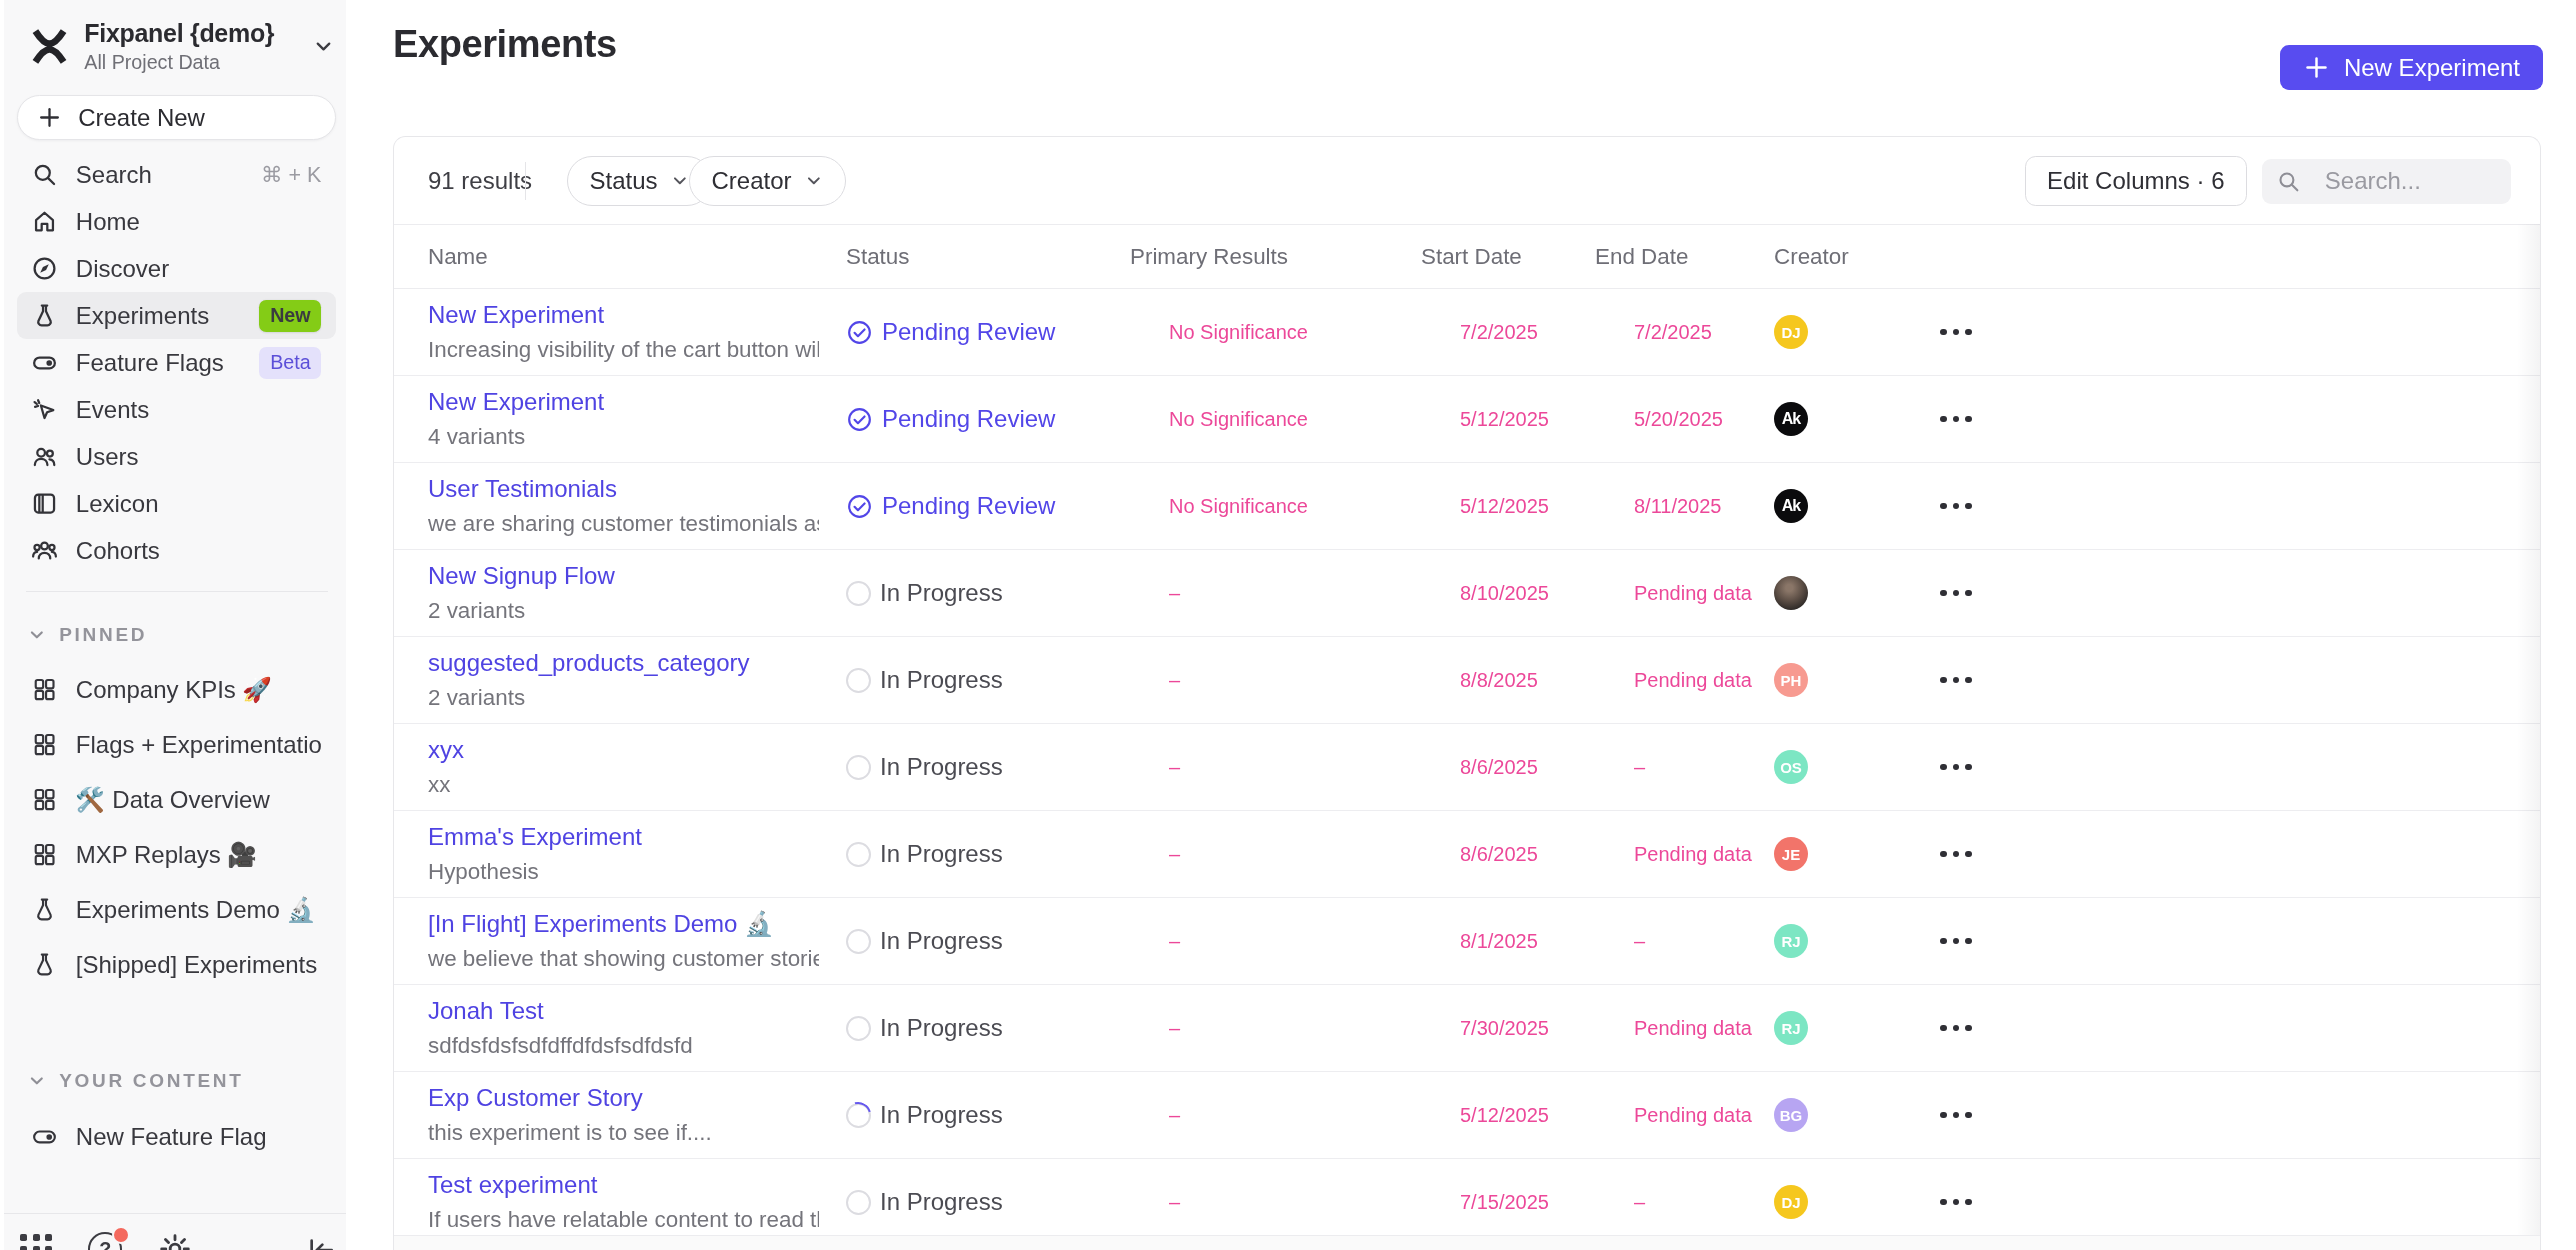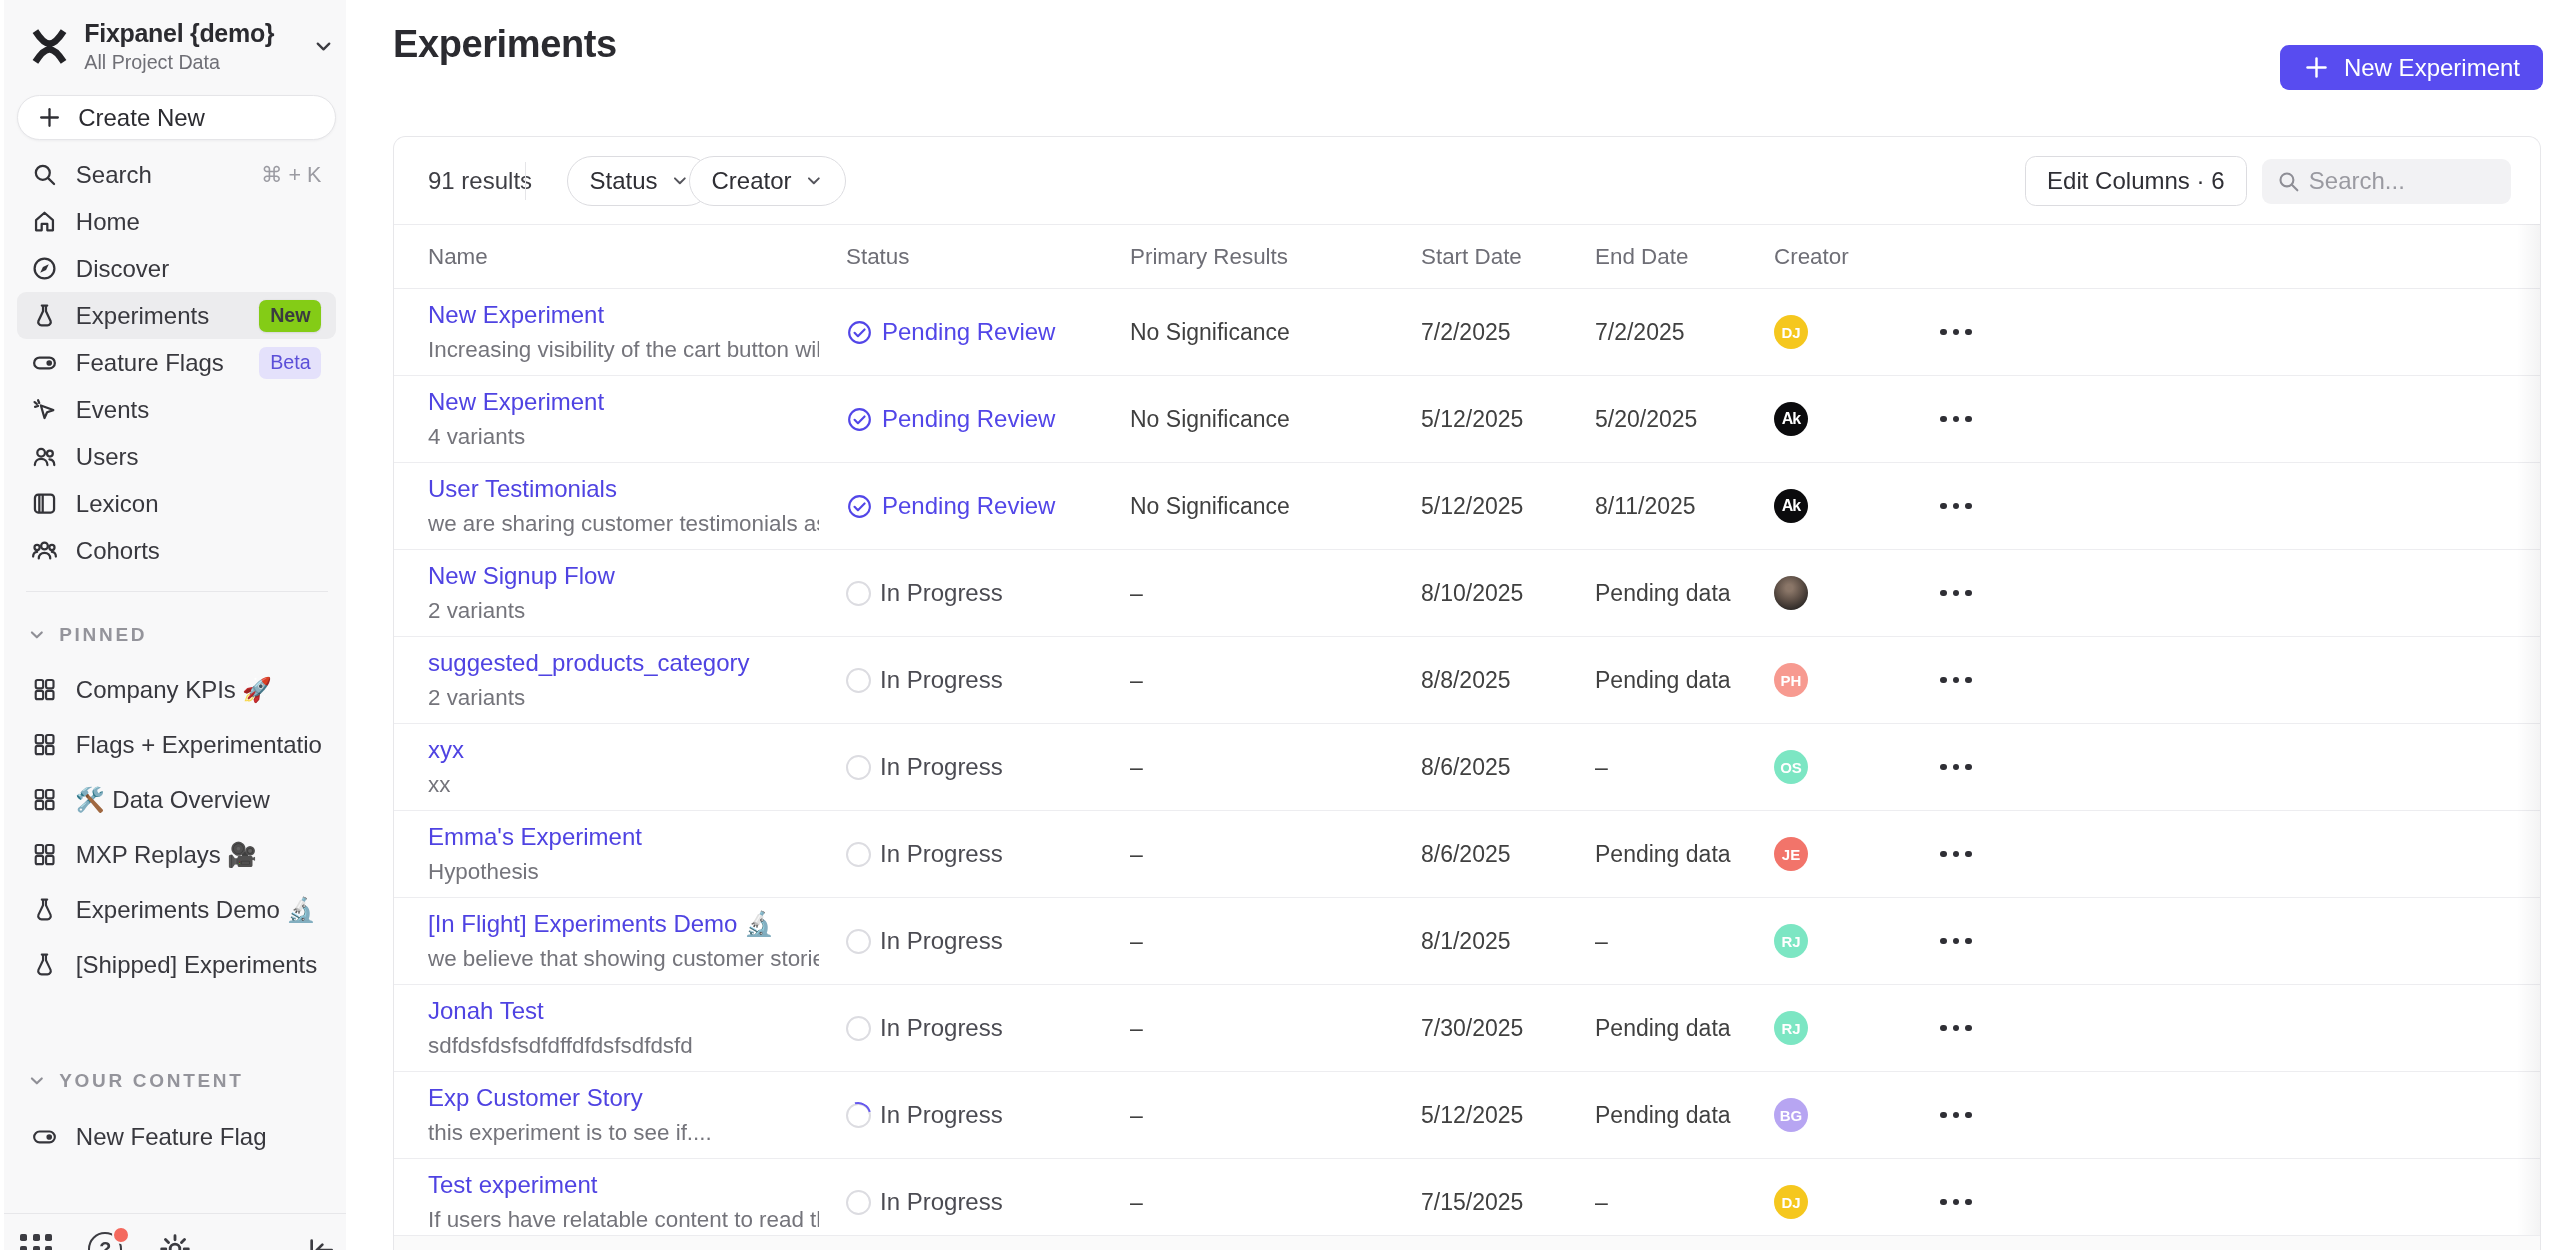--- a/index.html
+++ b/index.html
@@ -107,21 +107,21 @@
     position: absolute; top: 19px; height: 50px; border: 1.8px solid #dcdce0; border-radius: 25px;
     background: #fff; display: flex; align-items: center; padding: 0 21.5px; gap: 12.5px; cursor: pointer;
   }
   .chip-label { font-size: 24px; font-weight: 500; color: #2f2f35; }
   .chip-chev { color: #55555c; }
   .chip.status-chip { left: 173px; }
   .chip.creator-chip { left: 295px; }
   .chip.edit-cols { right: 293px; border-radius: 10.7px; }
   .searchbox {
     position: absolute; top: 21.5px; right: 29.5px; width: 249px; height: 45px;
-    background: #f2f2f4; border-radius: 9px; display: flex; align-items: center; padding: 0 14.3px; gap: 8px;
+    background: #f2f2f4; border-radius: 9px; display: flex; align-items: center; padding: 0 14.3px; gap: 24px;
   }
   .searchbox input {
     border: none; outline: none; background: transparent; width: 100%;
     font-size: 24px; color: #3f3f45; font-family: "Liberation Sans", sans-serif;
   }
   .searchbox input::placeholder { color: #9a9aa1; }
   .search-ic { color: #8e8e95; flex: 0 0 auto; }
 
   .thead {
     position: relative; height: 65px; border-top: 1.8px solid #ececef; border-bottom: 1.8px solid #ececef;
@@ -141,21 +141,21 @@
   .exp-sub { font-size: 22.4px; color: #74747b; white-space: nowrap; overflow: hidden; }
   .c-status { display: flex; align-items: center; gap: 9px; }
   .st-tx { font-size: 24px; color: #4b4b52; }
   .st-tx.pending { color: #5246e8; font-weight: 500; }
   .pend-ic { color: #5246e8; }
   .prog-circle { position: relative; width: 25px; height: 25px; border: 2.7px solid #dcdce1; border-radius: 50%; flex: 0 0 auto; }
   .prog-circle.spin::after {
     content: ""; position: absolute; inset: -2.7px; border: 2.7px solid transparent;
     border-top-color: #6558ee; border-radius: 50%; transform: rotate(30deg);
   }
-  .c-primary, .c-start, .c-end { font-size: 23px; color: #404040; }
+  .c-primary, .c-start, .c-end { font-size: 20px; color: #ec4899; margin-left: 39px; }
   .c-creator { }
   .avatar {
     width: 34px; height: 34px; border-radius: 50%; display: flex; align-items: center; justify-content: center;
     font-size: 15px; font-weight: 700; color: #fff; letter-spacing: 0; cursor: pointer;
   }
   .av-yellow { background: #f5c71e; }
   .av-salmon { background: #f79a90; }
   .av-mint { background: #7ce6c3; }
   .av-red { background: #f2746a; }
   .av-lavender { background: #b7a5f2; }

